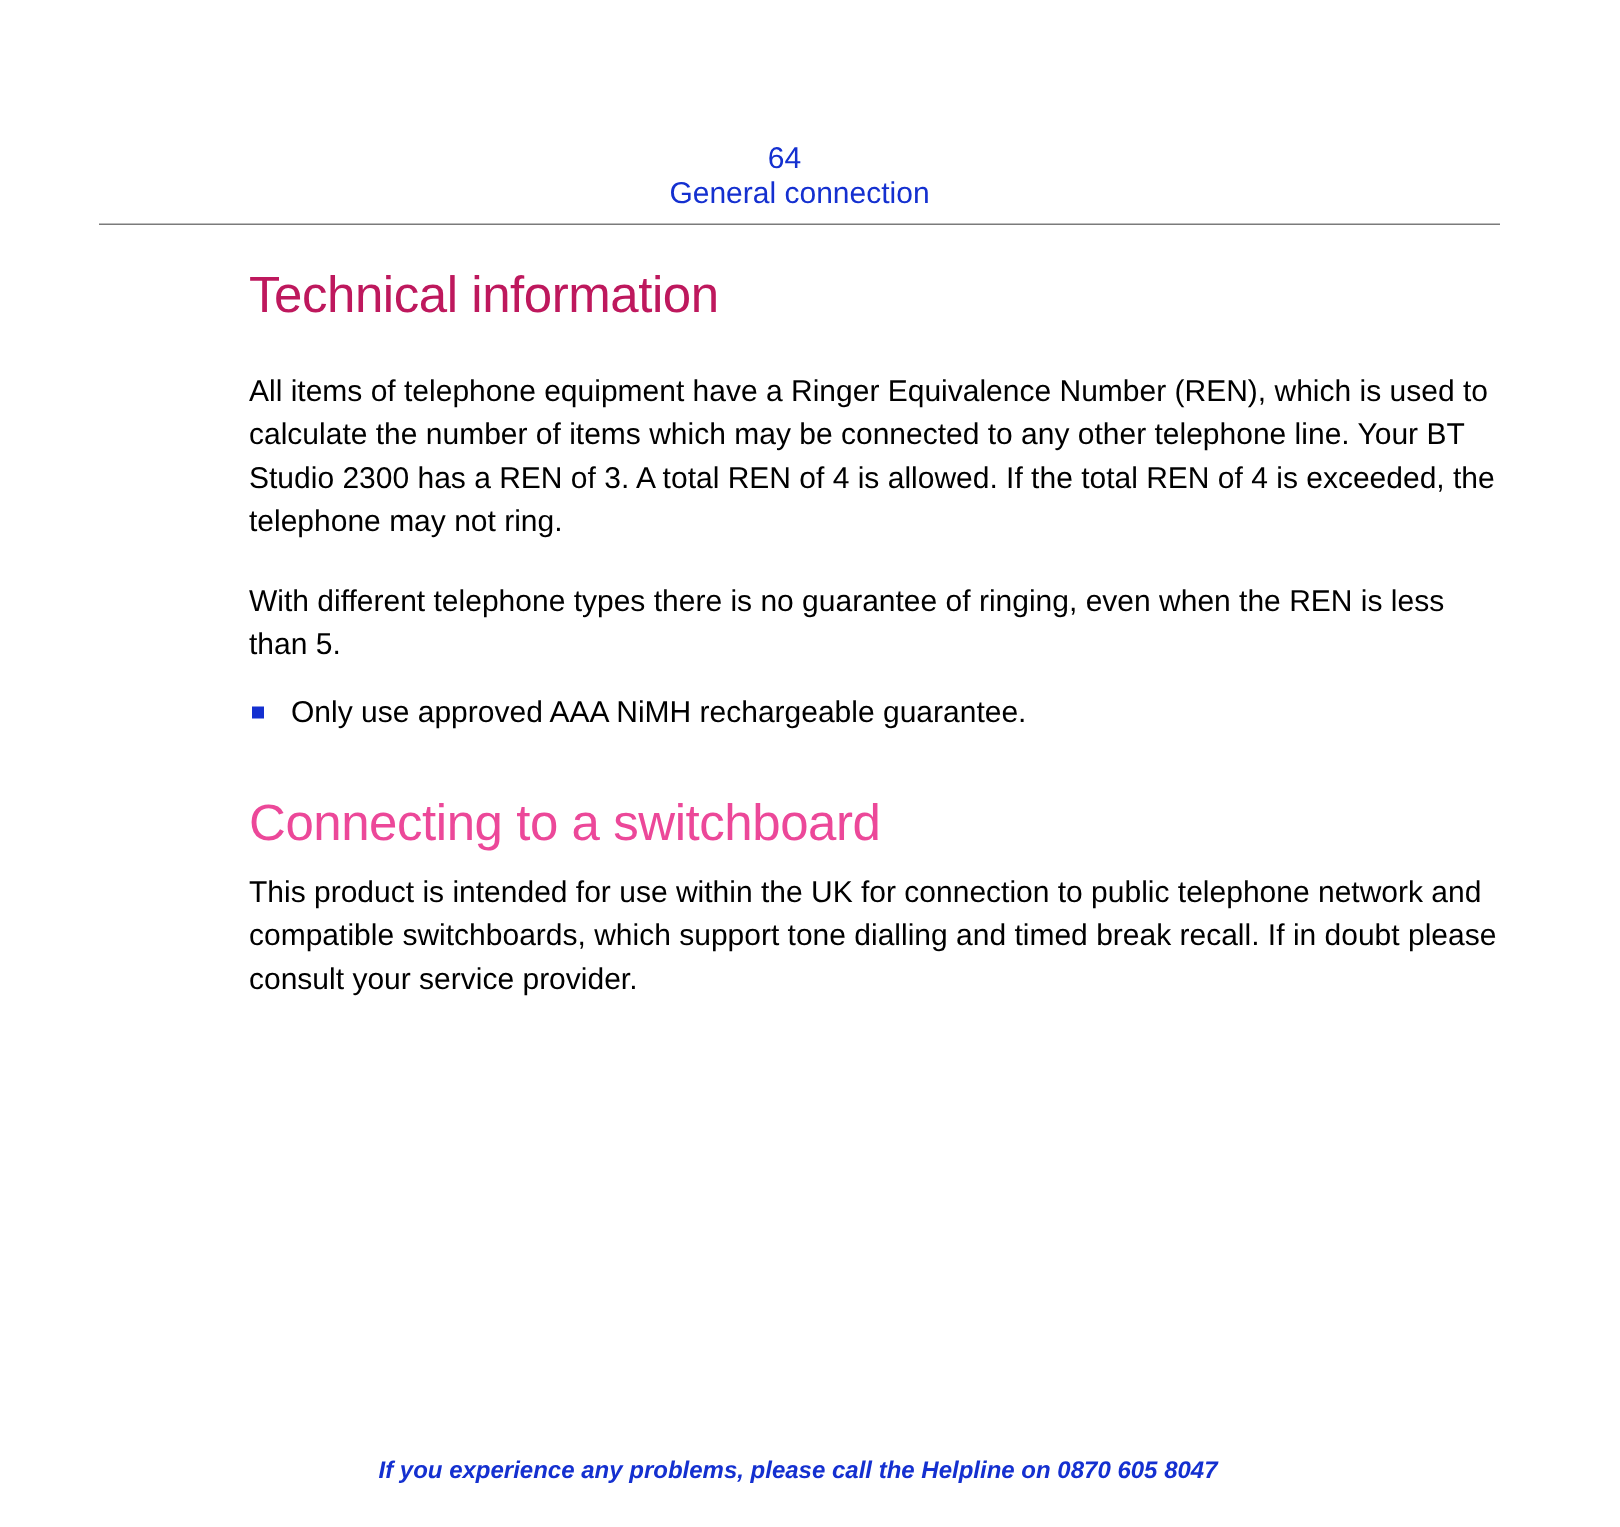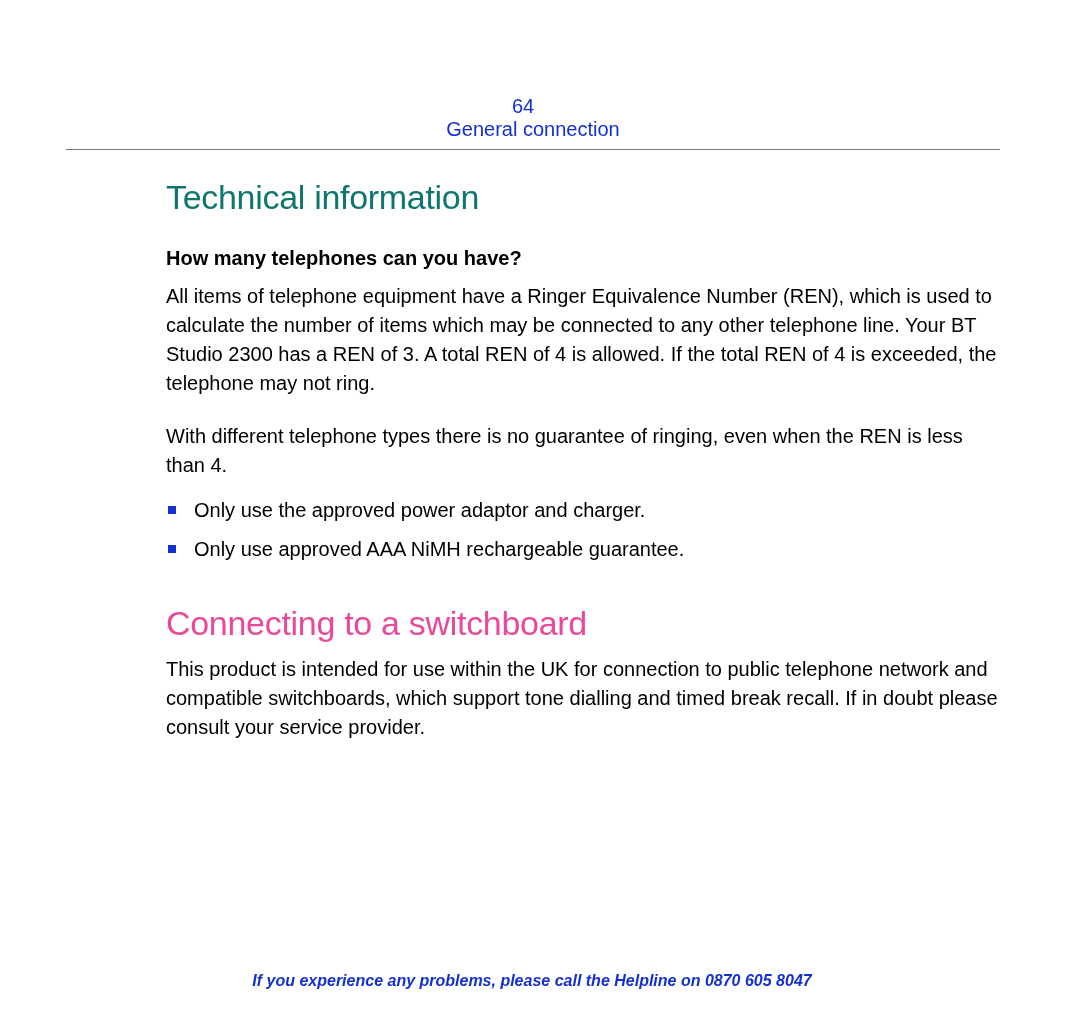--- a/index.html
+++ b/index.html
@@ -35,21 +35,21 @@
       border: none;
       border-top: 1px solid #7b7b7b;
       margin-bottom: 28px;
       margin-left: 0;
     }
     .content {
       padding-left: 100px;
       padding-right: 0;
     }
     .heading-1 {
-      color: #0f766e;
+      color: #be185d;
       font-size: 34px;
       font-weight: 400;
       margin-bottom: 30px;
       letter-spacing: -0.3px;
     }
     .heading-2 {
       font-size: 20px;
       font-weight: bold;
       margin-bottom: 12px;
     }
@@ -111,28 +111,26 @@
 
 <div class="header-row">
   <span class="page-number">64</span>
   <span class="section-name">General connection</span>
 </div>
 <hr class="divider">
 
 <div class="content">
   <h1 class="heading-1">Technical information</h1>
 
-  <h2 class="heading-2">How many telephones can you have?</h2>
 
   <p class="para">All items of telephone equipment have a Ringer Equivalence Number (REN), which is used to calculate the number of items which may be connected to any other telephone line. Your BT Studio 2300 has a REN of 3. A total REN of 4 is allowed. If the total REN of 4 is exceeded, the telephone may not ring.</p>
 
-  <p class="para-tight">With different telephone types there is no guarantee of ringing, even when the REN is less than 4.</p>
+  <p class="para-tight">With different telephone types there is no guarantee of ringing, even when the REN is less than 5.</p>
 
   <ul class="bullet-list">
-    <li class="bullet-item">Only use the approved power adaptor and charger.</li>
     <li class="bullet-item">Only use approved AAA NiMH rechargeable guarantee.</li>
   </ul>
 
   <h1 class="heading-1-second">Connecting to a switchboard</h1>
 
   <p class="para">This product is intended for use within the UK for connection to public telephone network and compatible switchboards, which support tone dialling and timed break recall. If in doubt please consult your service provider.</p>
 </div>
 
 <div class="footer">
   <span>If you experience any problems, please call the Helpline on </span><span class="phone">0870 605 8047</span>

